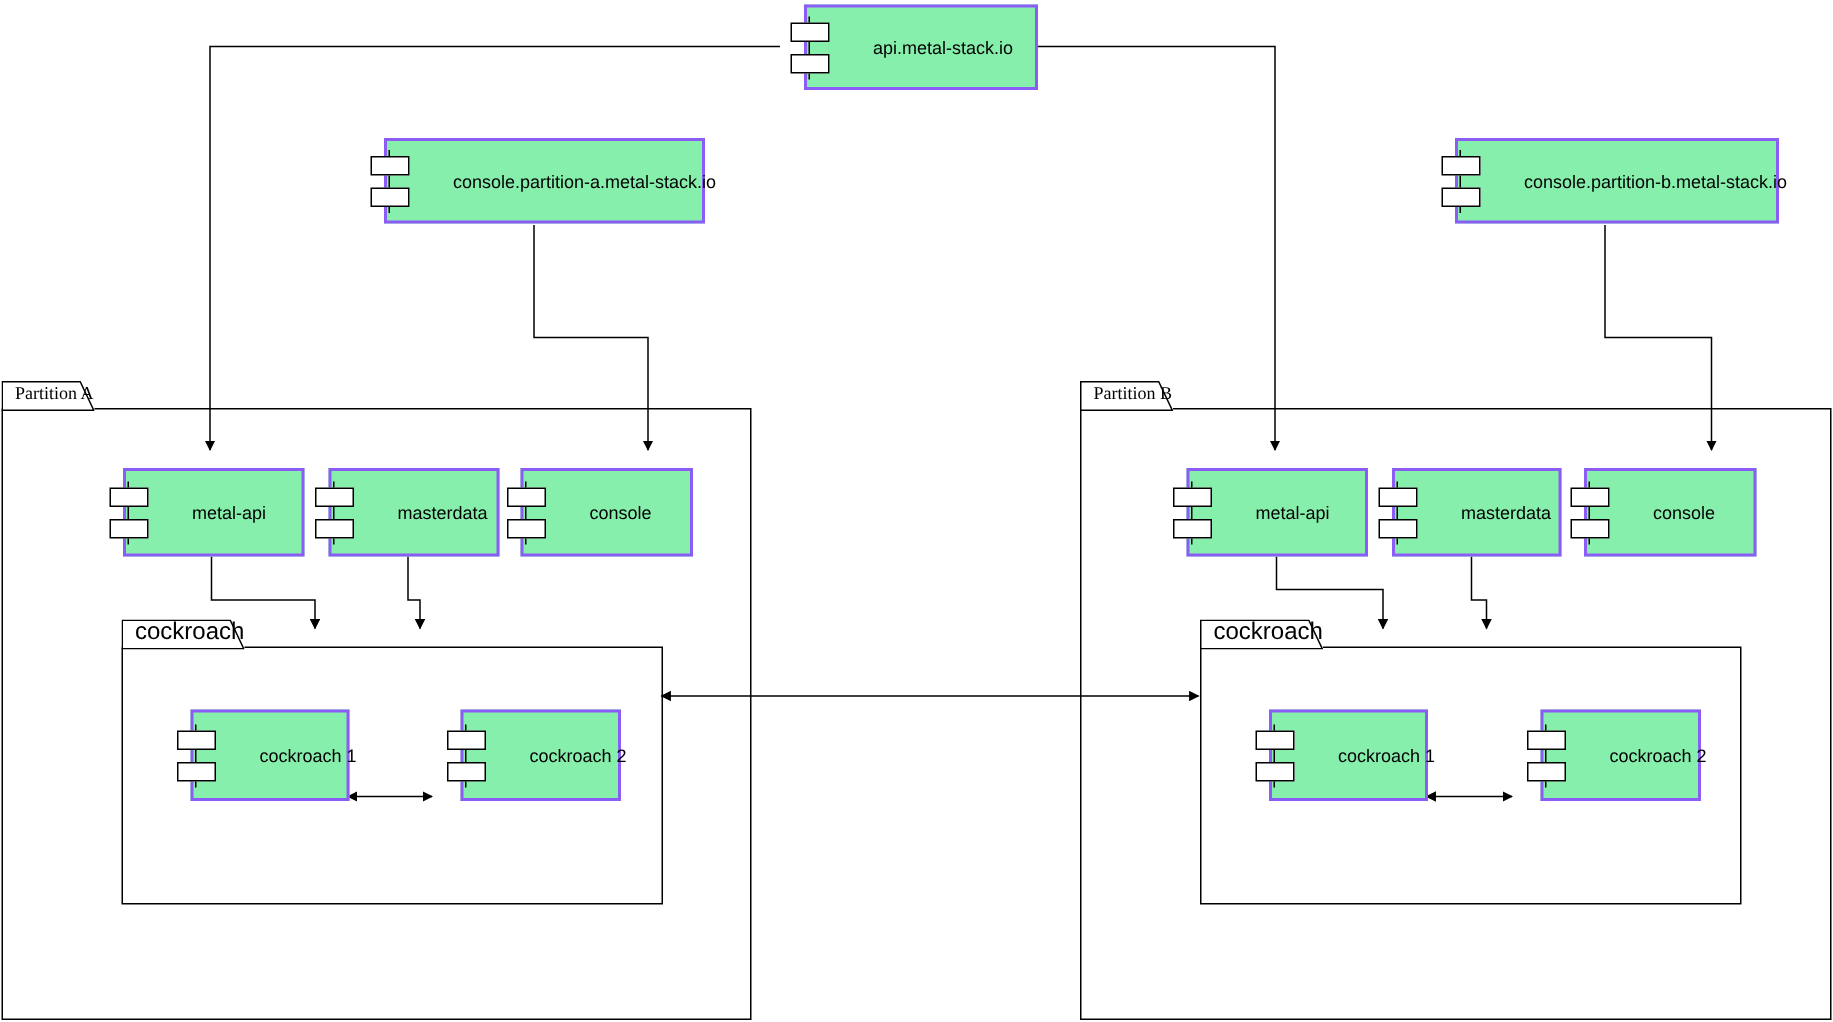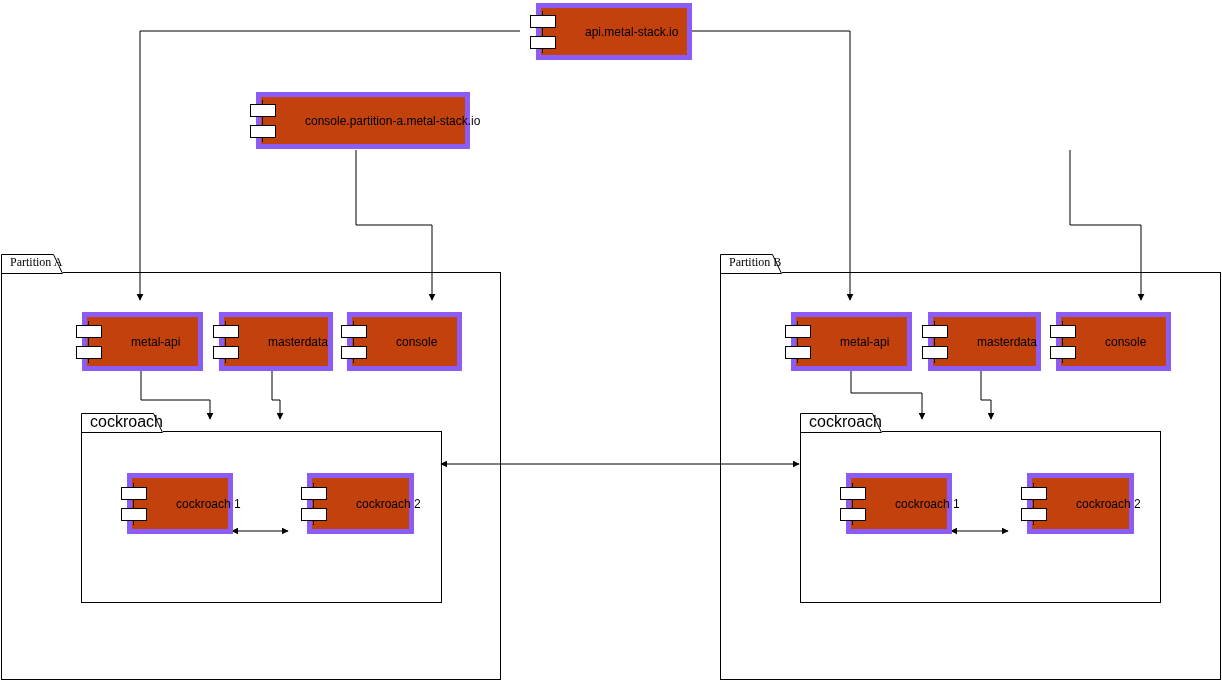--- a/index.html
+++ b/index.html
@@ -57,22 +57,22 @@
     font-size: 12px;
   }
   .pkg-label.sans {
     font-family: "Liberation Sans", sans-serif;
     font-size: 16px;
   }
 
   
   .component {
     position: absolute;
-    border: 5px solid #8b5cf6;
-    background: #c2410c;
+    border: 2px solid #8b5cf6;
+    background: #86efac;
     box-sizing: border-box;
   }
   .component .comp-label {
     position: absolute;
     left: 44px;
     top: 50%;
     transform: translateY(-50%);
     font-size: 12px;
     color: #000000;
     white-space: nowrap;
@@ -157,20 +157,28 @@
 
   <div class="component" style="left:256px; top:92px; width:214px; height:57px;text-align:right;">
     <div class="comp-icon">
       <div class="spine"></div>
       <div class="bar top"></div>
       <div class="bar bottom"></div>
     </div>
     <div class="comp-label">console.partition-a.metal-stack.io</div>
   </div>
 
+  <div class="component" style="left:970px; top:92px; width:216px; height:57px;">
+    <div class="comp-icon">
+      <div class="spine"></div>
+      <div class="bar top"></div>
+      <div class="bar bottom"></div>
+    </div>
+    <div class="comp-label">console.partition-b.metal-stack.io</div>
+  </div>
 
   <div class="package" style="left:1px; top:272px; width:500px; height:408px;">
     <div class="pkg-tab" style="width:62px;">
       <svg width="62" height="20" viewBox="0 0 62 20" xmlns="http://www.w3.org/2000/svg">
         <path d="M 0.5 0.5 L 52.5 0.5 L 61.5 19.5 L 0.5 19.5 Z" fill="#ffffff" stroke="#000000" stroke-width="1"></path>
       </svg>
     </div>
     <div class="pkg-label serif" style="top:-18px;">Partition A</div>
 
     <div class="component" style="left:80px; top:39px; width:121px; height:59px;">

